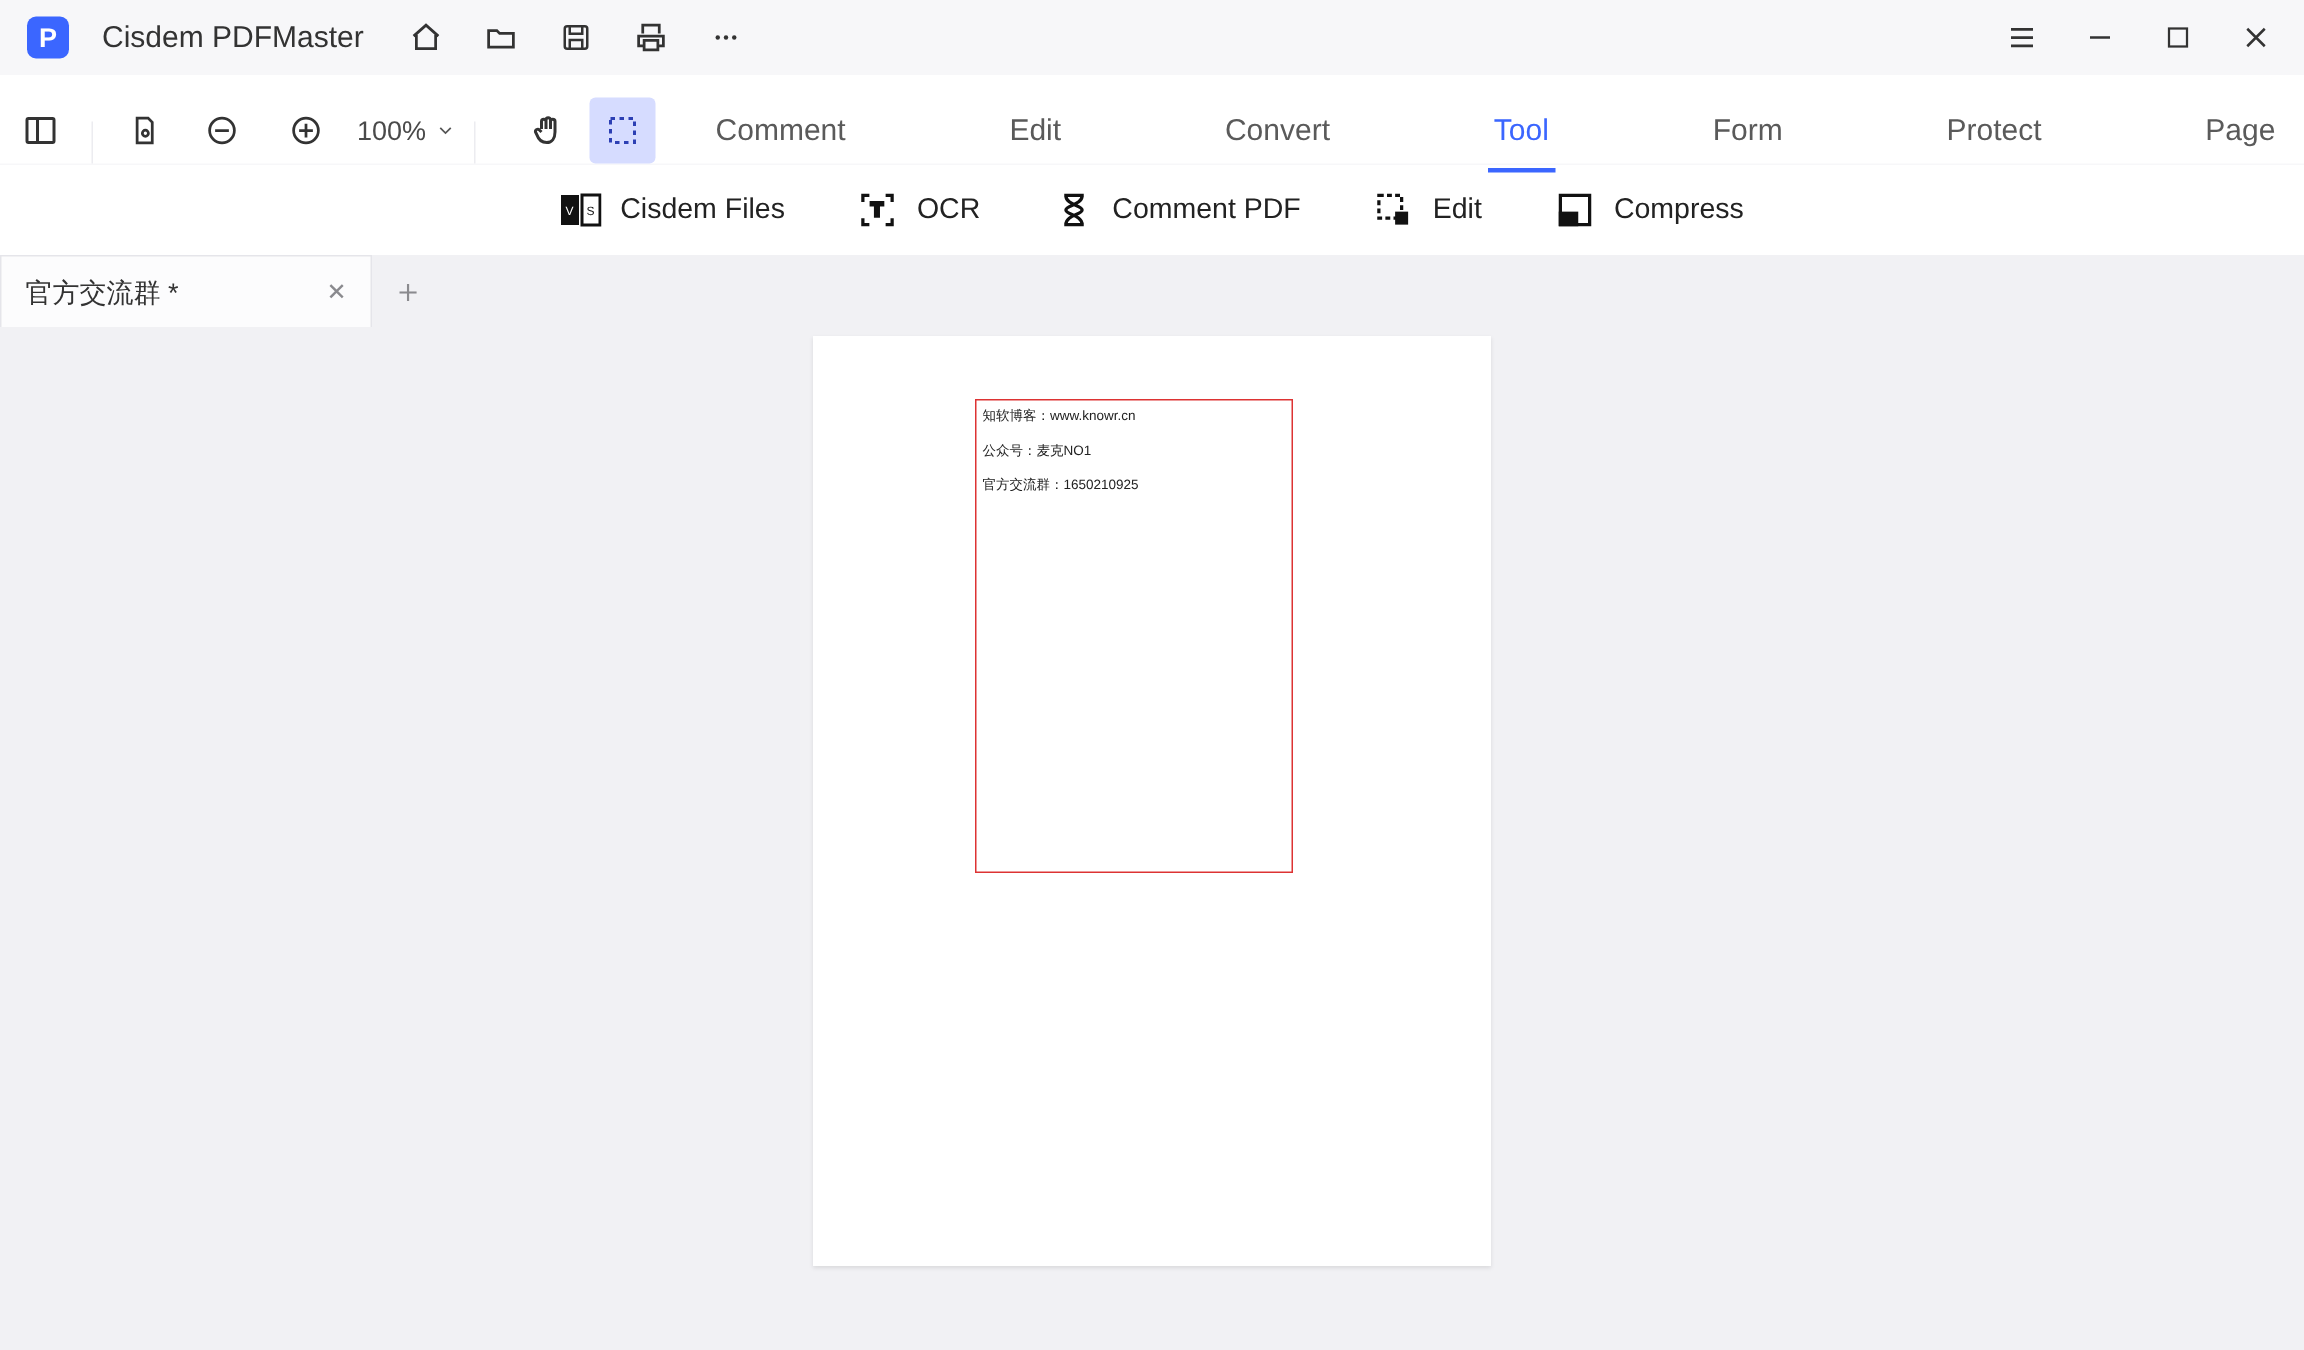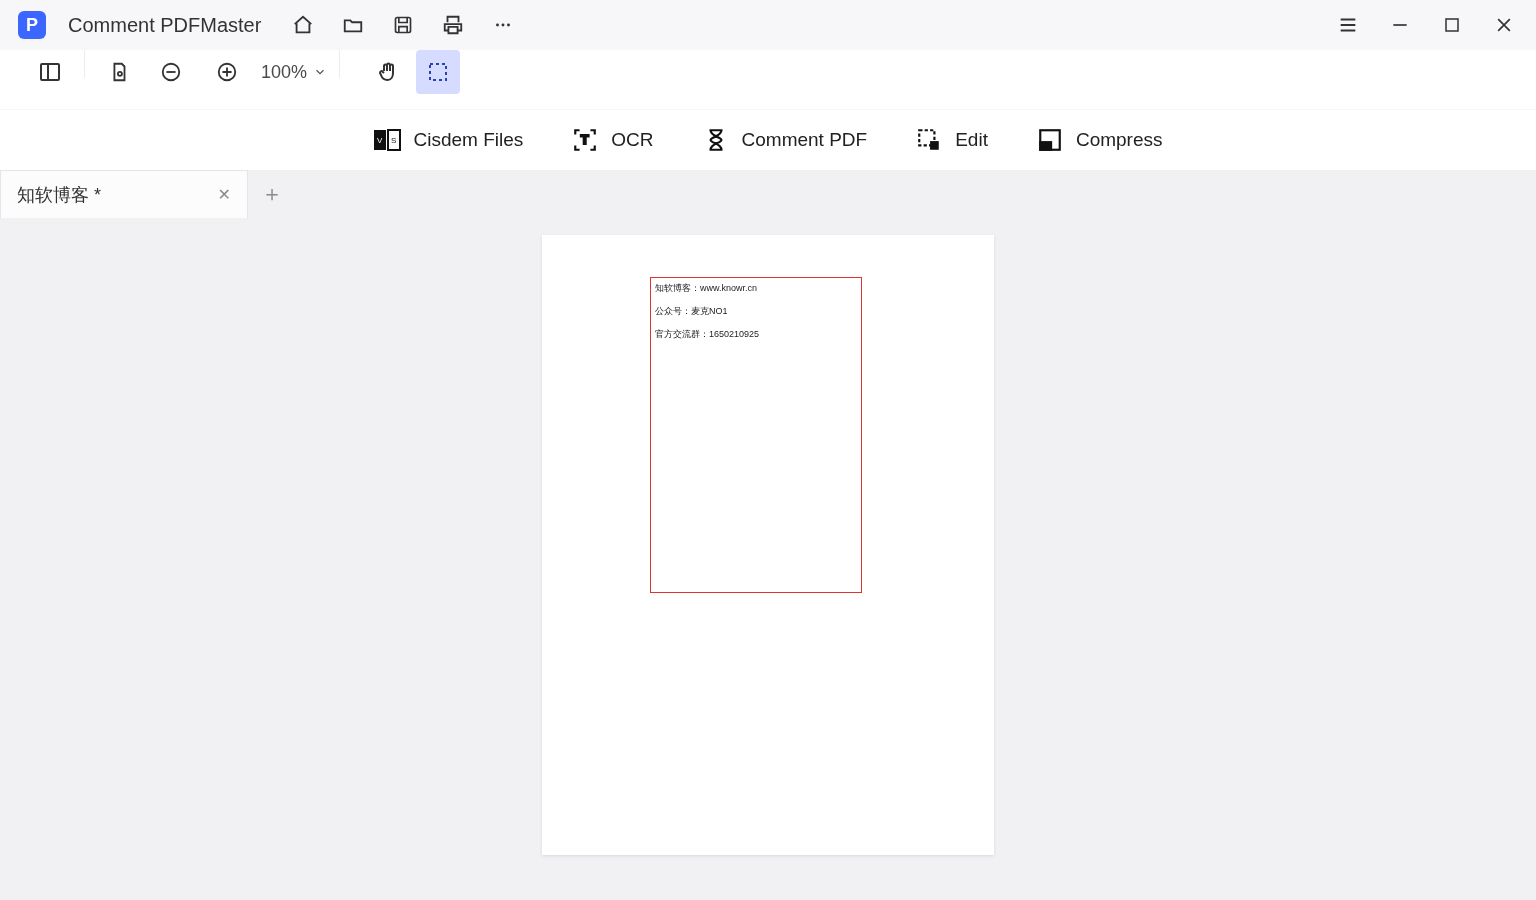--- a/index.html
+++ b/index.html
@@ -6,21 +6,21 @@
   body { width: 1536px; height: 900px; background: #fff; display: flex; flex-direction: column; overflow: hidden; }
 
   
   .titlebar { height: 50px; background: #f7f7f9; display: flex; align-items: center; padding: 0 18px; gap: 22px; }
   .app-logo { width: 28px; height: 28px; background: #3b66ff; border-radius: 6px; display: flex; align-items: center; justify-content: center; color: #fff; font-weight: 800; font-size: 18px; }
   .app-title { font-size: 20px; color: #333; margin-right: 6px; }
   .title-btn { width: 28px; height: 28px; display: flex; align-items: center; justify-content: center; color: #444; cursor: pointer; }
   .titlebar-right { margin-left: auto; display: flex; align-items: center; gap: 24px; }
 
   
-  .toolbar { height: 60px; display: flex; align-items: flex-start; padding: 0 28px; border-bottom: 1px solid #f7f7f9; }
+  .toolbar { height: 60px; display: flex; align-items: flex-end; padding: 0 5px; border-bottom: 1px solid #f7f7f9; }
   .tool-icon-btn { width: 44px; height: 44px; display:flex; align-items:center; justify-content:center; color:#3a3a3a; cursor:pointer; border-radius:4px;}
   .tool-icon-btn.active { background:#d6dcff; }
   .vsep { width:1px; height:28px; background:#ececf0; margin:0 12px;}
   .zoom-group { display:flex; align-items:center; gap:12px; }
   .zoom-label { font-size:18px; color:#4a4a4a; display:flex; align-items:center; gap:6px;}
   .mode-icons { display:flex; align-items:center; gap:6px; margin-left:14px;}
   .main-tabs { flex:1; display:flex; align-items:center; justify-content:space-between; padding-left: 36px; padding-right: 10px;}
   .mtab { font-size:20px; color:#5a5a5a; cursor:pointer; padding:10px 4px; position:relative;}
   .mtab.active { color:#3b66ff; }
   .mtab.active::after { content:""; position:absolute; left:0; right:0; bottom:-6px; height:3px; background:#3b66ff; }
@@ -31,32 +31,32 @@
   .sub-item .ic { width:28px; height:28px; display:flex; align-items:center; justify-content:center; }
 
   
   .dtab-bar { height:48px; background:#f1f1f4; display:flex; align-items:flex-end; }
   .dtab { height:48px; padding:0 16px; min-width:248px; background:#fcfcfd; border:1px solid #e5e5ea; border-bottom:none; display:flex; align-items:center; justify-content:space-between; font-size:18px; color:#333; position:relative;}
   .dtab .close { color:#8a8a8e; font-size:16px; cursor:pointer; }
   .newtab { width:48px; height:48px; display:flex; align-items:center; justify-content:center; color:#8a8a8e; cursor:pointer; font-size:22px;}
 
   
   .canvas { flex:1; background:#f1f1f4; overflow:auto; display:flex; justify-content:center; }
-  .page { width: 452px; height:620px; background:#fff; margin-top:17px; box-shadow:0 1px 3px rgba(0,0,0,.1); position:relative;}
+  .page { width: 452px; height:620px; background:#fff; margin-top:6px; box-shadow:0 1px 3px rgba(0,0,0,.1); position:relative;}
   .pg-box { position:absolute; left:108px; top:42px; width:212px; height:316px; border:1px solid #d33; padding:4px 4px;}
   .pg-line { font-size:9px; color:#222; white-space:nowrap; margin-bottom:10px;}
 
   svg { display:block; }
 </style>
 </head>
 <body>
 
 <div class="titlebar">
   <div class="app-logo">P</div>
-  <div class="app-title">Comment PDFMaster</div>
+  <div class="app-title">Cisdem PDFMaster</div>
 
   <div class="title-btn">
     <span>
       <svg width="22" height="22" viewBox="0 0 24 24" fill="none" stroke="#333" stroke-width="2">
           <path d="M3 11 12 3l9 8"></path>
           <path d="M5 10v10h14V10"></path>
         </svg>
     </span>
   </div>
   <div class="title-btn">
@@ -179,20 +179,29 @@
     </div>
     <div class="tool-icon-btn active">
       <span>
         <svg width="24" height="24" viewBox="0 0 24 24" fill="none" stroke="#2c3fb4" stroke-width="2" stroke-dasharray="3 3">
             <rect x="4" y="4" width="16" height="16"></rect>
           </svg>
       </span>
     </div>
   </div>
 
+  <div class="main-tabs">
+    <div class="mtab">Comment</div>
+    <div class="mtab">Edit</div>
+    <div class="mtab">Convert</div>
+    <div class="mtab active">Tool</div>
+    <div class="mtab">Form</div>
+    <div class="mtab">Protect</div>
+    <div class="mtab">Page</div>
+  </div>
 </div>
 
 <div class="subtoolbar">
   <div class="sub-item">
     <span class="ic">
       <svg width="28" height="24" viewBox="0 0 28 24">
           <rect x="1" y="2" width="12" height="20" fill="#111"></rect>
           <rect x="15" y="2" width="12" height="20" fill="none" stroke="#111" stroke-width="2"></rect>
           <text x="4" y="15" font-size="8" fill="#fff">V</text>
           <text x="18" y="15" font-size="8" fill="#111">S</text>
@@ -232,21 +241,21 @@
           <rect x="3" y="3" width="18" height="18"></rect>
           <rect x="3" y="14" width="10" height="7" fill="#111"></rect>
         </svg>
     </span>
     <span>Compress</span>
   </div>
 </div>
 
 <div class="dtab-bar">
   <div class="dtab">
-    <span>知软博客 *</span>
+    <span>官方交流群 *</span>
     <span class="close">
       <span>✕</span>
     </span>
   </div>
   <div class="newtab">
     <span>＋</span>
   </div>
 </div>
 
 <div class="canvas">

